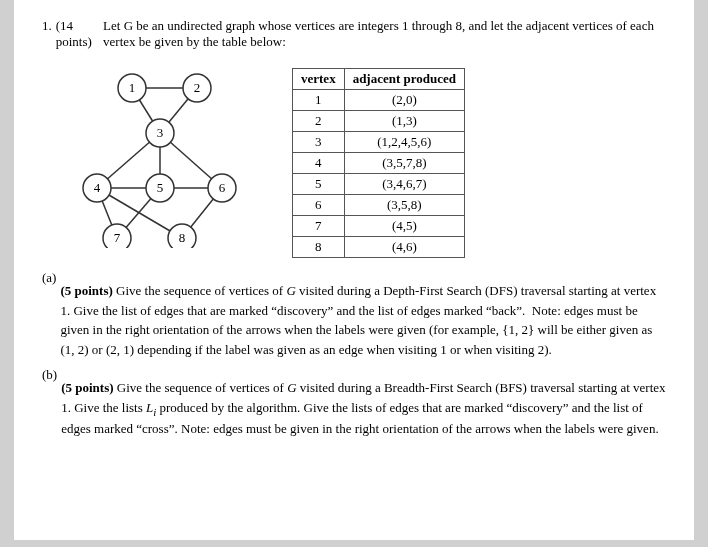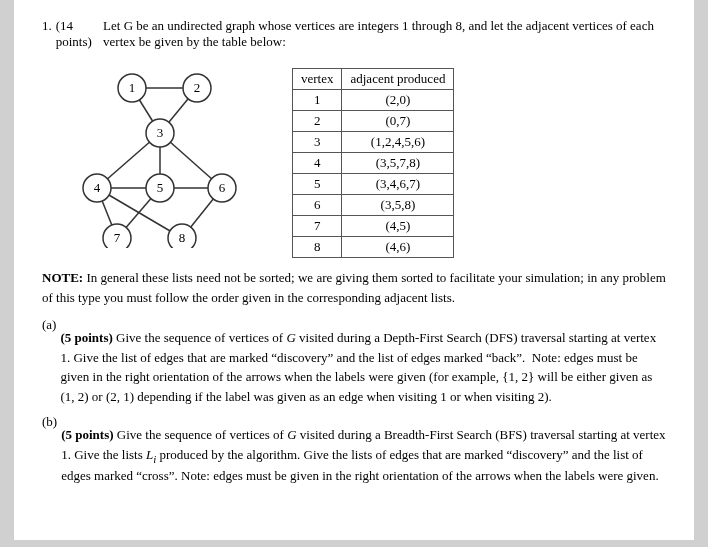--- a/index.html
+++ b/index.html
@@ -50,21 +50,21 @@
       border-collapse: collapse;
       font-size: 13px;
     }
     table.adj-table th, table.adj-table td {
       border: 1px solid #555;
       padding: 2px 8px;
       text-align: center;
     }
     table.adj-table th {
       background: #fff;
-      font-weight: normal;
+      font-weight: bold;
     }
     .assume-text {
       margin-bottom: 6px;
       line-height: 1.5;
     }
     .note-text {
       margin-bottom: 8px;
       line-height: 1.5;
     }
     .parts {
@@ -154,21 +154,21 @@
               <th>adjacent produced</th>
             </tr>
           </thead>
           <tbody>
             <tr>
               <td>1</td>
               <td>(2,0)</td>
             </tr>
             <tr>
               <td>2</td>
-              <td>(0,7)</td>
+              <td>(1,3)</td>
             </tr>
             <tr>
               <td>3</td>
               <td>(1,2,4,5,6)</td>
             </tr>
             <tr>
               <td>4</td>
               <td>(3,5,7,8)</td>
             </tr>
             <tr>
@@ -185,23 +185,20 @@
             </tr>
             <tr>
               <td>8</td>
               <td>(4,6)</td>
             </tr>
           </tbody>
         </table>
     </div>
   </div>
 
-  <div class="note-text">
-    <strong>NOTE:</strong> In general these lists need not be sorted; we are giving them sorted to facilitate your simulation; in any problem of this type you must follow the order given in the corresponding adjacent lists.
-  </div>
 
   <div class="parts">
     <div class="part">
       <span class="part-label">(a)</span>
       <div class="part-text">
         <strong>(5 points)</strong> Give the sequence of vertices of <em>G</em> visited during a Depth-First Search (DFS) traversal starting at vertex 1. Give the list of edges that are marked “discovery” and the list of edges marked “back”.&nbsp; Note: edges must be given in the right orientation of the arrows when the labels were given (for example, {1, 2} will be either given as (1, 2) or (2, 1) depending if the label was given as an edge when visiting 1 or when visiting 2).
       </div>
     </div>
     <div class="part">
       <span class="part-label">(b)</span>

